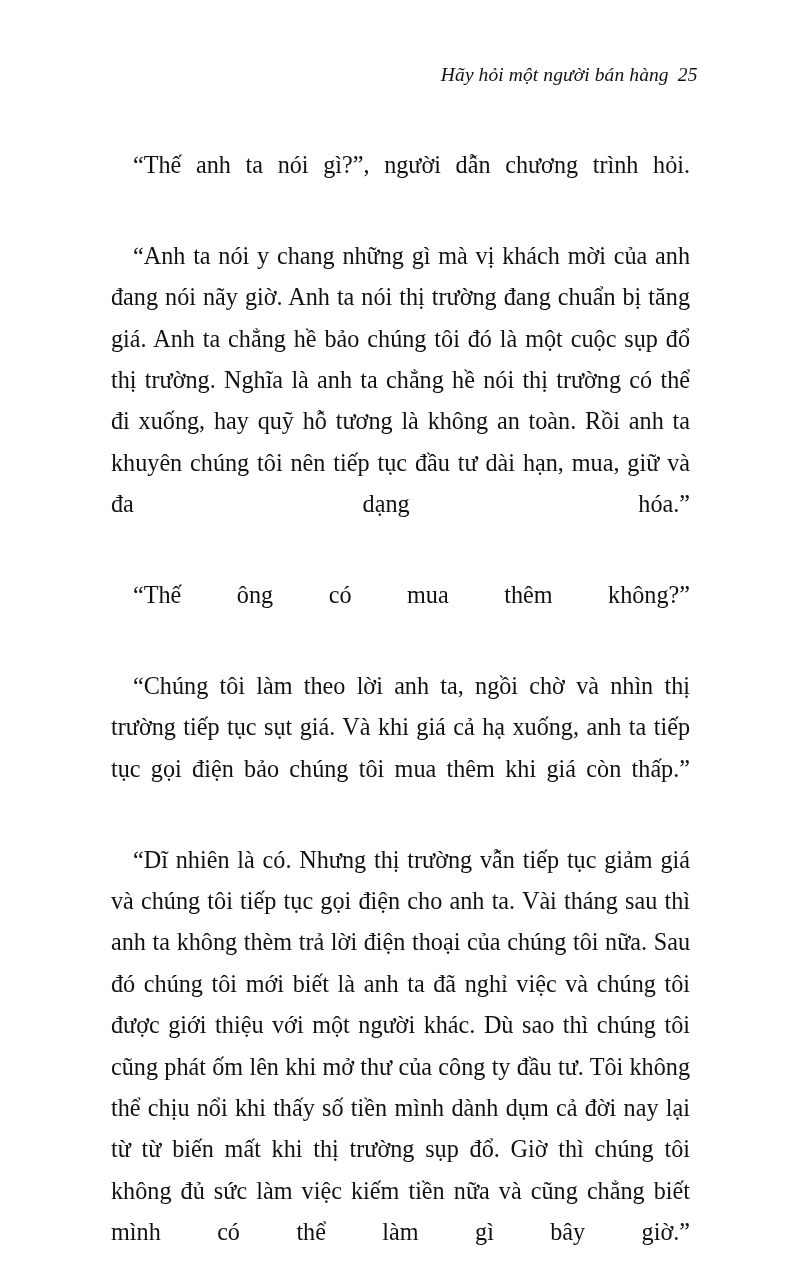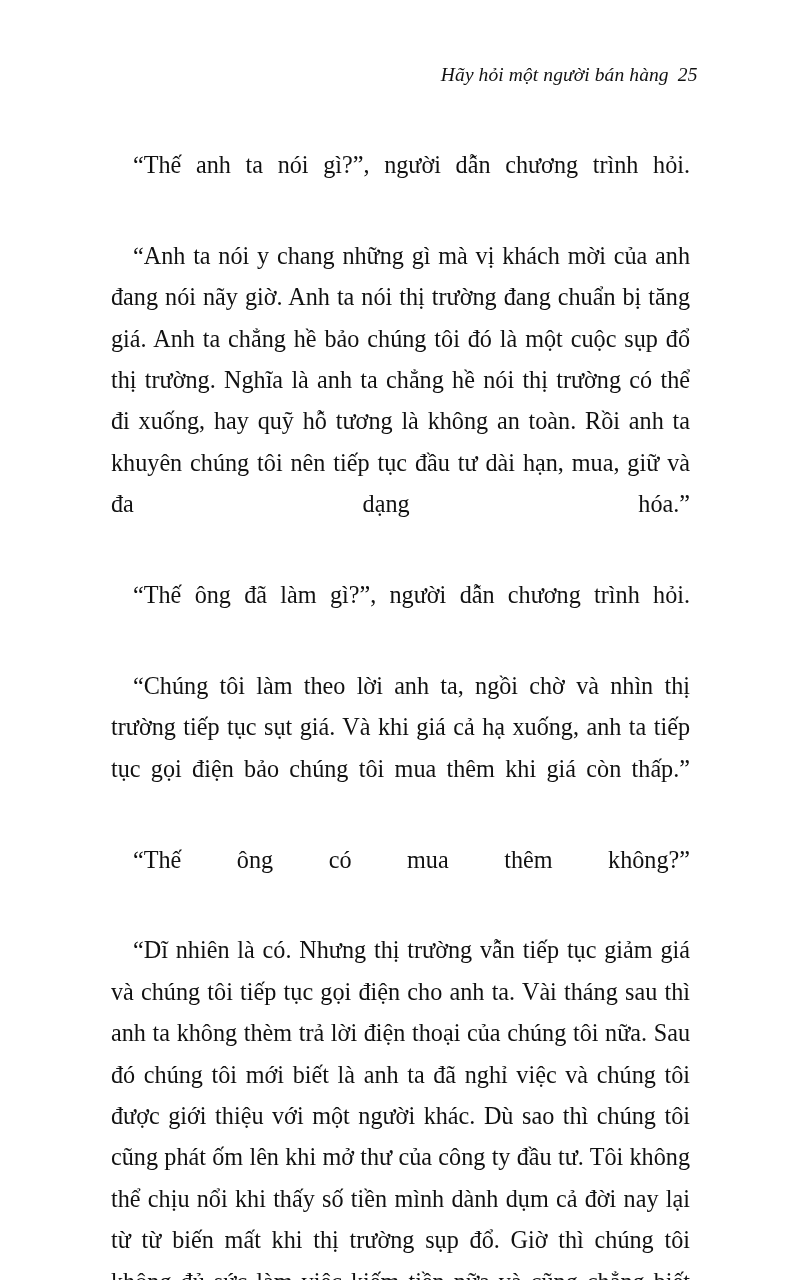--- a/index.html
+++ b/index.html
@@ -78,20 +78,19 @@
 
 <div class="page">
 
   <div class="running-header">
     <span class="header-title">Hãy hỏi một người bán hàng</span><span class="header-folio">25</span>
   </div>
 
   <div class="textblock">
     <p class="para">“Thế anh ta nói gì?”, người dẫn chương trình hỏi.</p>
     <p class="para">“Anh ta nói y chang những gì mà vị khách mời của anh đang nói nãy giờ. Anh ta nói thị trường đang chuẩn bị tăng giá. Anh ta chẳng hề bảo chúng tôi đó là một cuộc sụp đổ thị trường. Nghĩa là anh ta chẳng hề nói thị trường có thể đi xuống, hay quỹ hỗ tương là không an toàn. Rồi anh ta khuyên chúng tôi nên tiếp tục đầu tư dài hạn, mua, giữ và đa dạng hóa.”</p>
-    <p class="para">“Thế ông đã làm gì?”, người dẫn chương trình hỏi.</p>
+    <p class="para">“Thế ông có mua thêm không?”</p>
     <p class="para">“Chúng tôi làm theo lời anh ta, ngồi chờ và nhìn thị trường tiếp tục sụt giá. Và khi giá cả hạ xuống, anh ta tiếp tục gọi điện bảo chúng tôi mua thêm khi giá còn thấp.”</p>
-    <p class="para">“Thế ông có mua thêm không?”</p>
     <p class="para">“Dĩ nhiên là có. Nhưng thị trường vẫn tiếp tục giảm giá và chúng tôi tiếp tục gọi điện cho anh ta. Vài tháng sau thì anh ta không thèm trả lời điện thoại của chúng tôi nữa. Sau đó chúng tôi mới biết là anh ta đã nghỉ việc và chúng tôi được giới thiệu với một người khác. Dù sao thì chúng tôi cũng phát ốm lên khi mở thư của công ty đầu tư. Tôi không thể chịu nổi khi thấy số tiền mình dành dụm cả đời nay lại từ từ biến mất khi thị trường sụp đổ. Giờ thì chúng tôi không đủ sức làm việc kiếm tiền nữa và cũng chẳng biết mình có thể làm gì bây giờ.”</p>
 
   </div>
 
 </div>
 
 </body></html>

